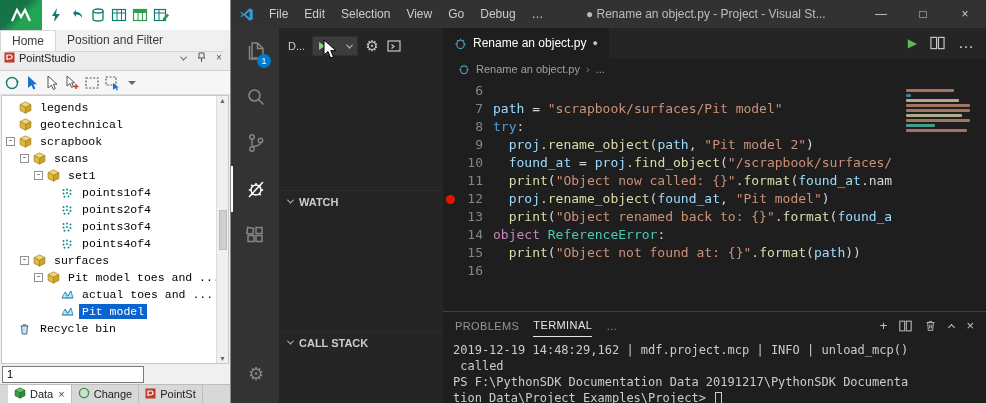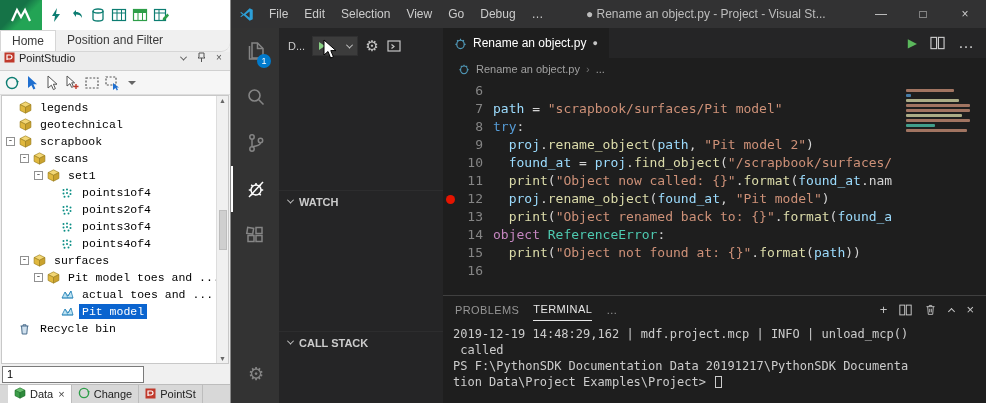--- a/index.html
+++ b/index.html
@@ -79,21 +79,21 @@
   .code-row { display: flex; height: 18px; line-height: 18px; }
   .bp-slot { width: 14px; flex: none; display: flex; align-items: center; justify-content: center; }
   .bp-dot { width: 9px; height: 9px; border-radius: 50%; background: #e51400; }
   .ln { width: 26px; flex: none; text-align: right; color: #858585; padding-right: 0; }
   .code-txt { padding-left: 10px; white-space: pre; overflow: hidden; }
   .tk-kw { color: #569cd6; } .tk-kw2 { color: #c586c0; } .tk-cls { color: #4ec9b0; }
   .tk-fn { color: #dcdcaa; } .tk-var { color: #9cdcfe; } .tk-str { color: #ce9178; } .tk-pun { color: #d4d4d4; }
   .minimap { position: absolute; right: 8px; top: 4px; width: 72px; }
   .mm-line { height: 3px; margin-bottom: 2px; border-radius: 1px; }
 
-  .panel { height: 108px; border-top: 1px solid #404040; display: flex; flex-direction: column; flex: none; background: #1e1e1e; }
+  .panel { height: 92px; border-top: 1px solid #404040; display: flex; flex-direction: column; flex: none; background: #1e1e1e; }
   .panel-bar { height: 27px; display: flex; align-items: center; padding: 0 12px; gap: 14px; font-size: 11px; flex: none; }
   .ptab { color: #969696; letter-spacing: 0.4px; padding: 5px 0; }
   .ptab.active { color: #e7e7e7; border-bottom: 1px solid #e7e7e7; }
   .p-ellipsis { color: #969696; }
   .pcombo { background: #3c3c3c; color: #f0f0f0; display: flex; align-items: center; gap: 10px; padding: 2px 7px; font-size: 11px; }
   .p-actions { margin-left: auto; display: flex; align-items: center; gap: 12px; color: #c5c5c5; }
   .p-actions .glyph { font-size: 13px; }
   .terminal { flex: 1; font-family: "DejaVu Sans Mono", monospace; font-size: 12px; line-height: 16px; padding: 3px 10px; color: #cccccc; white-space: pre-wrap; overflow: hidden; }
   .term-cursor { display: inline-block; width: 7px; height: 12px; border: 1px solid #cccccc; vertical-align: -2px; margin-left: 2px; }
 

